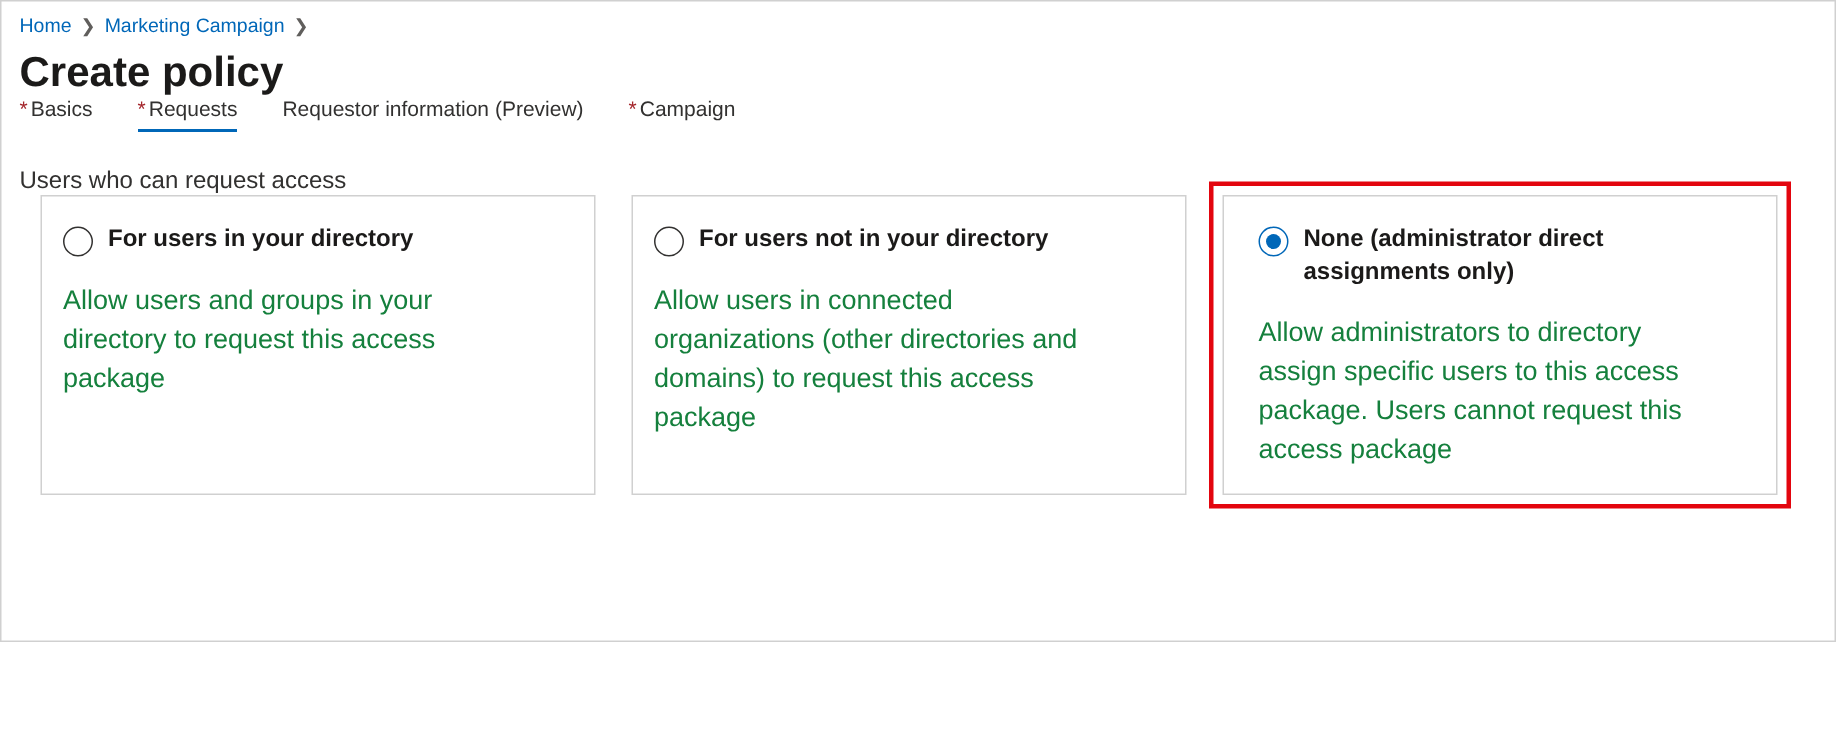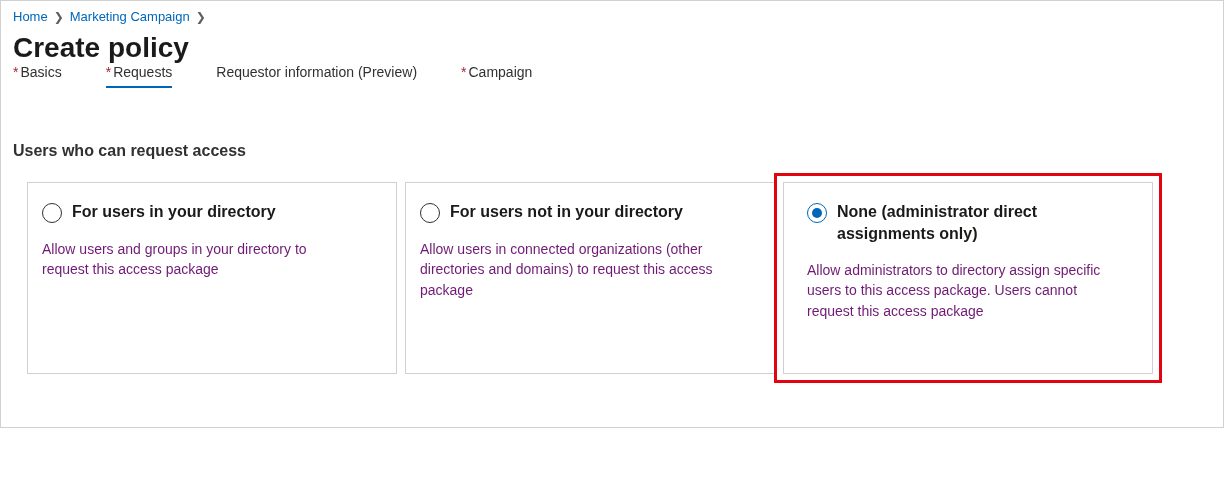--- a/index.html
+++ b/index.html
@@ -36,22 +36,22 @@
       color: #605e5c;
       font-size: 12px;
     }
     .page-title {
       font-size: 28px;
       font-weight: 600;
       color: #1b1a19;
     }
     .tabs {
       display: flex;
-      gap: 44px;
-      margin-bottom: 56px;
+      gap: 30px;
+      margin-bottom: 26px;
       font-size: 14px;
       text-align: right;
     }
     .tab {
       cursor: pointer;
       padding-bottom: 6px;
       color: #323130;
       position: relative;
     }
     .tab .required-star {
@@ -65,27 +65,26 @@
       content: "";
       position: absolute;
       left: 0;
       right: 0;
       bottom: -2px;
       height: 2px;
       background: #0067b8;
     }
     .section-heading {
       font-size: 16px;
-      font-weight: 700;
+      font-weight: 400;
       color: #323130;
-      margin-bottom: 22px;
     }
     .options-row {
       display: flex;
-      gap: 8px;
+      gap: 24px;
       padding-left: 14px;
     }
     .option-card {
       width: 370px;
       min-height: 192px;
       border: 1px solid #d0d0d0;
       padding: 18px 18px 16px 14px;
       cursor: pointer;
       position: relative;
     }
@@ -124,22 +123,22 @@
     .radio-outer.checked .radio-inner {
       display: block;
     }
     .option-title {
       font-size: 16px;
       font-weight: 600;
       color: #1b1a19;
       line-height: 1.35;
     }
     .option-desc {
-      font-size: 14px;
-      color: #701a75;
+      font-size: 18px;
+      color: #15803d;
       line-height: 1.45;
       max-width: 310px;
     }
   </style>
 </head>
 <body>
 
 <div class="page-container">
 
   <nav class="breadcrumb">

